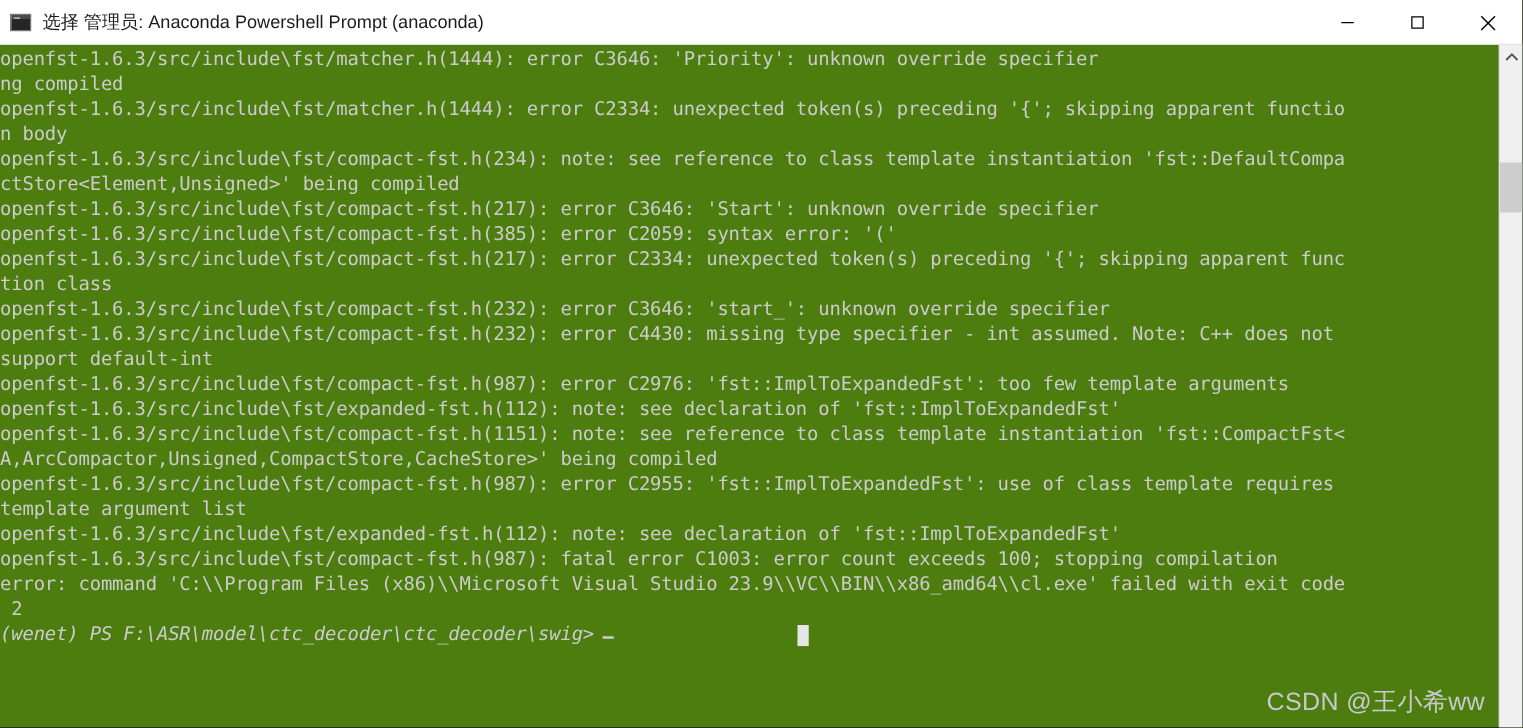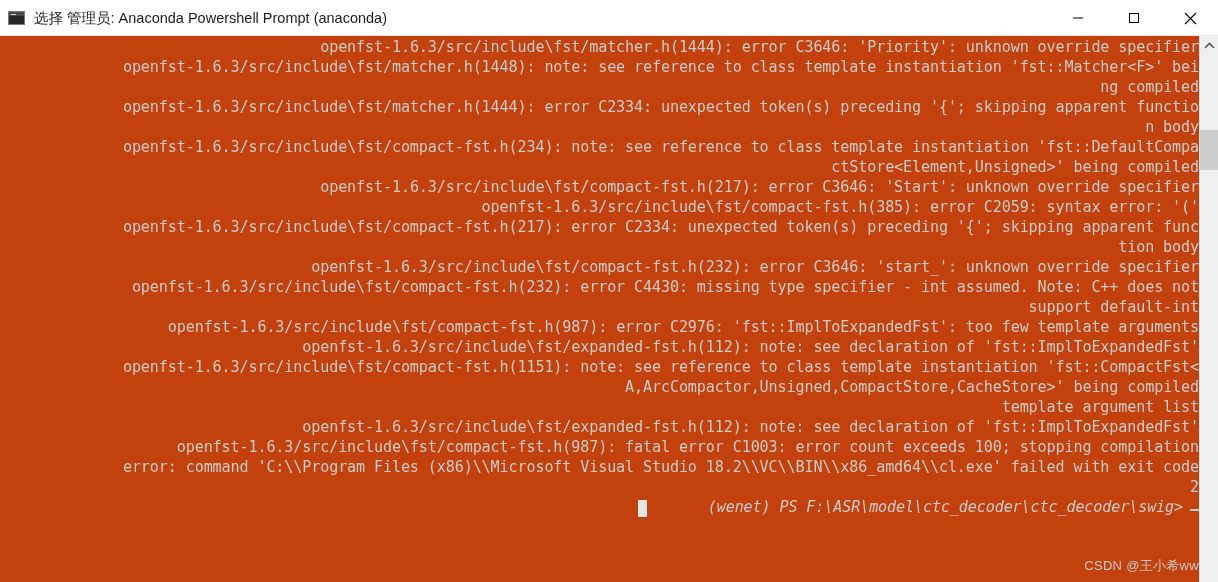--- a/index.html
+++ b/index.html
@@ -73,25 +73,24 @@
 
   
   .body-row {
     flex: 1 1 auto;
     display: flex;
     min-height: 0;
     background: #0c0c0c;
   }
   .console {
     flex: 1 1 auto;
-    background: #c2410c;
+    background: #4d7c0f;
     overflow: hidden;
     padding: 0;
     position: relative;
-    text-align: right;
   }
   .console-inner {
     padding-left: 0px;
     padding-top: 1px;
   }
   .line {
     font-family: "DejaVu Sans Mono", "Liberation Mono", monospace;
     font-size: 15.1px;
     line-height: 20px;
     height: 20px;
@@ -119,24 +118,24 @@
     left: 638px;
     top: 3px;
     width: 9px;
     height: 17px;
     background: #e6e6e6;
   }
 
   
   .watermark {
     position: absolute;
-    right: 0px;
+    right: 11px;
     bottom: 7px;
     font-family: "Liberation Sans", sans-serif;
-    font-size: 13px;
+    font-size: 20px;
     color: #c9c9c9;
     white-space: nowrap;
     letter-spacing: 0.3px;
     pointer-events: none;
   }
 
   
   .scrollbar {
     width: 19px;
     min-width: 19px;
@@ -193,41 +192,41 @@
         </svg>
       </div>
     </div>
   </div>
 
   <div class="body-row">
 
     <div class="console">
       <div class="console-inner">
         <div class="line">openfst-1.6.3/src/include\fst/matcher.h(1444): error C3646: 'Priority': unknown override specifier</div>
-        <div class="line">openfst-1.6.3/src/include\fst/matcher.h(1448): note: see reference to class template instantiation 'fst::Matcher&lt;F&gt;' bei</div>
         <div class="line">ng compiled</div>
         <div class="line">openfst-1.6.3/src/include\fst/matcher.h(1444): error C2334: unexpected token(s) preceding '{'; skipping apparent functio</div>
         <div class="line">n body</div>
         <div class="line">openfst-1.6.3/src/include\fst/compact-fst.h(234): note: see reference to class template instantiation 'fst::DefaultCompa</div>
         <div class="line">ctStore&lt;Element,Unsigned&gt;' being compiled</div>
         <div class="line">openfst-1.6.3/src/include\fst/compact-fst.h(217): error C3646: 'Start': unknown override specifier</div>
         <div class="line">openfst-1.6.3/src/include\fst/compact-fst.h(385): error C2059: syntax error: '('</div>
         <div class="line">openfst-1.6.3/src/include\fst/compact-fst.h(217): error C2334: unexpected token(s) preceding '{'; skipping apparent func</div>
-        <div class="line">tion body</div>
+        <div class="line">tion class</div>
         <div class="line">openfst-1.6.3/src/include\fst/compact-fst.h(232): error C3646: 'start_': unknown override specifier</div>
         <div class="line">openfst-1.6.3/src/include\fst/compact-fst.h(232): error C4430: missing type specifier - int assumed. Note: C++ does not</div>
         <div class="line">support default-int</div>
         <div class="line">openfst-1.6.3/src/include\fst/compact-fst.h(987): error C2976: 'fst::ImplToExpandedFst': too few template arguments</div>
         <div class="line">openfst-1.6.3/src/include\fst/expanded-fst.h(112): note: see declaration of 'fst::ImplToExpandedFst'</div>
         <div class="line">openfst-1.6.3/src/include\fst/compact-fst.h(1151): note: see reference to class template instantiation 'fst::CompactFst&lt;</div>
         <div class="line">A,ArcCompactor,Unsigned,CompactStore,CacheStore&gt;' being compiled</div>
+        <div class="line">openfst-1.6.3/src/include\fst/compact-fst.h(987): error C2955: 'fst::ImplToExpandedFst': use of class template requires</div>
         <div class="line">template argument list</div>
         <div class="line">openfst-1.6.3/src/include\fst/expanded-fst.h(112): note: see declaration of 'fst::ImplToExpandedFst'</div>
         <div class="line">openfst-1.6.3/src/include\fst/compact-fst.h(987): fatal error C1003: error count exceeds 100; stopping compilation</div>
-        <div class="line">error: command 'C:\\Program Files (x86)\\Microsoft Visual Studio 18.2\\VC\\BIN\\x86_amd64\\cl.exe' failed with exit code</div>
+        <div class="line">error: command 'C:\\Program Files (x86)\\Microsoft Visual Studio 23.9\\VC\\BIN\\x86_amd64\\cl.exe' failed with exit code</div>
         <div class="line"> 2</div>
 
         <div class="line prompt-line"><span>(wenet) PS F:\ASR\model\ctc_decoder\ctc_decoder\swig&gt;</span><span class="caret-underscore"></span><span class="block-cursor"></span></div>
       </div>
 
       <div class="watermark">CSDN @王小希ww</div>
     </div>
 
     <div class="scrollbar">
       <div class="sb-arrow">

